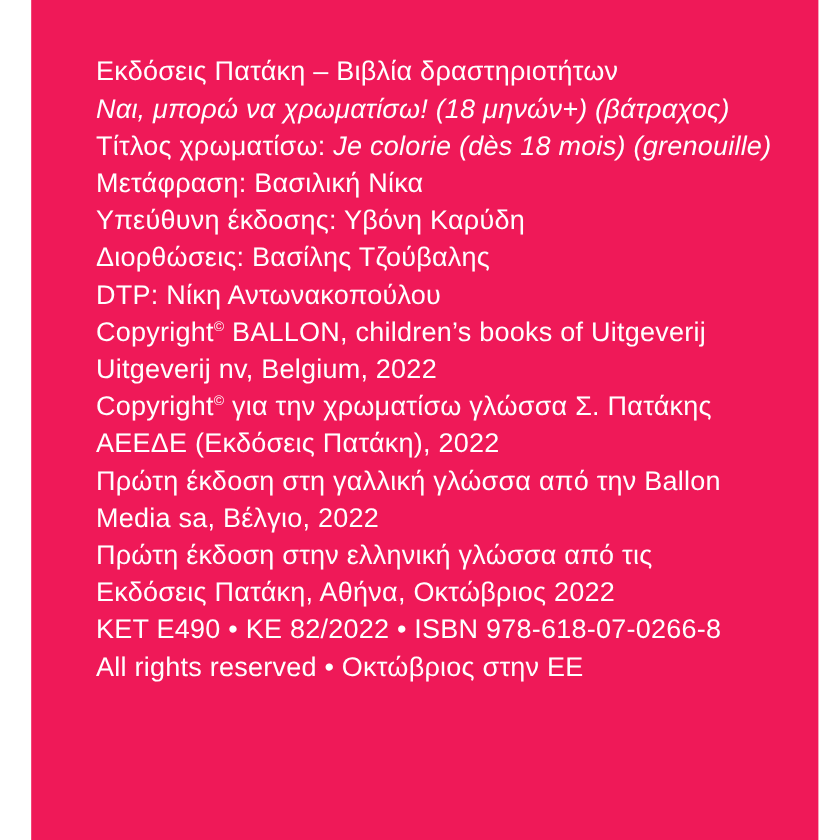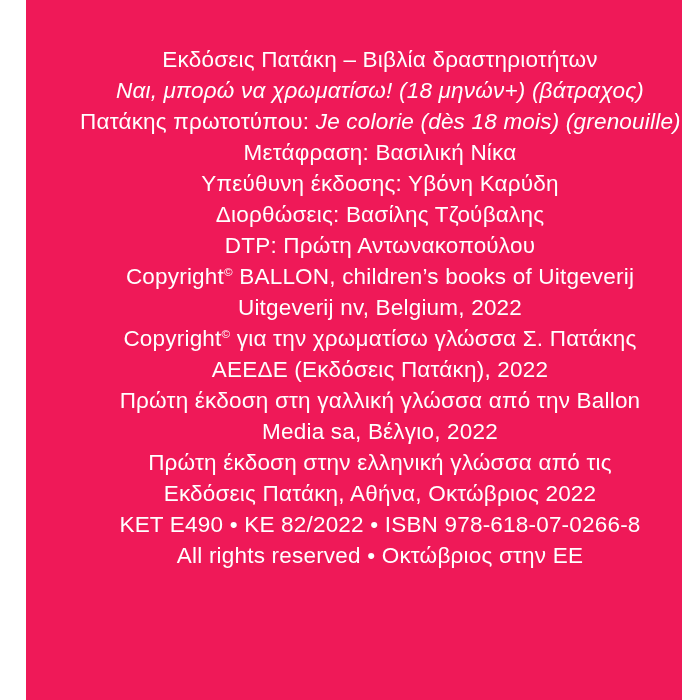--- a/index.html
+++ b/index.html
@@ -13,21 +13,20 @@
     background:var(--page);
     font-family:"Liberation Sans","DejaVu Sans",sans-serif;
     position:relative;
     overflow:hidden;
   }
   .panel{
     position:absolute;
     left:26px; top:0;
     width:656px; height:700px;
     background:var(--panel);
-    text-align:center;
   }
   .colophon{
     position:absolute;
     left:54px; top:44px;
     width:600px;
     color:var(--ink);
     font-size:22.5px;
     line-height:31px;
     letter-spacing:0.2px;
     font-weight:400;
@@ -44,30 +43,30 @@
 <body>
 
 <div class="panel">
   <div class="colophon">
 
     <div class="line">Εκδόσεις Πατάκη – Βιβλία δραστηριοτήτων</div>
 
     <div class="line italic">Ναι, μπορώ να χρωματίσω! (18 μηνών+) (βάτραχος)</div>
 
     <div class="line">
-      <span>Πατάκης πρωτοτύπου: </span><span class="italic">Je colorie (dès 18 mois) (grenouille)</span>
+      <span>Τίτλος χρωματίσω: </span><span class="italic">Je colorie (dès 18 mois) (grenouille)</span>
     </div>
 
     <div class="line">Μετάφραση: Βασιλική Νίκα</div>
 
     <div class="line">Υπεύθυνη έκδοσης: Υβόνη Καρύδη</div>
 
     <div class="line">Διορθώσεις: Βασίλης Τζούβαλης</div>
 
-    <div class="line">DTP: Πρώτη Αντωνακοπούλου</div>
+    <div class="line">DTP: Νίκη Αντωνακοπούλου</div>
 
     <div class="line">
       <span>Copyright</span><sup class="copy">©</sup><span> BALLON, children’s books of Uitgeverij</span>
     </div>
 
     <div class="line">Uitgeverij nv, Belgium, 2022</div>
 
     <div class="line">
       <span>Copyright</span><sup class="copy">©</sup><span> για την χρωματίσω γλώσσα Σ. Πατάκης</span>
     </div>

